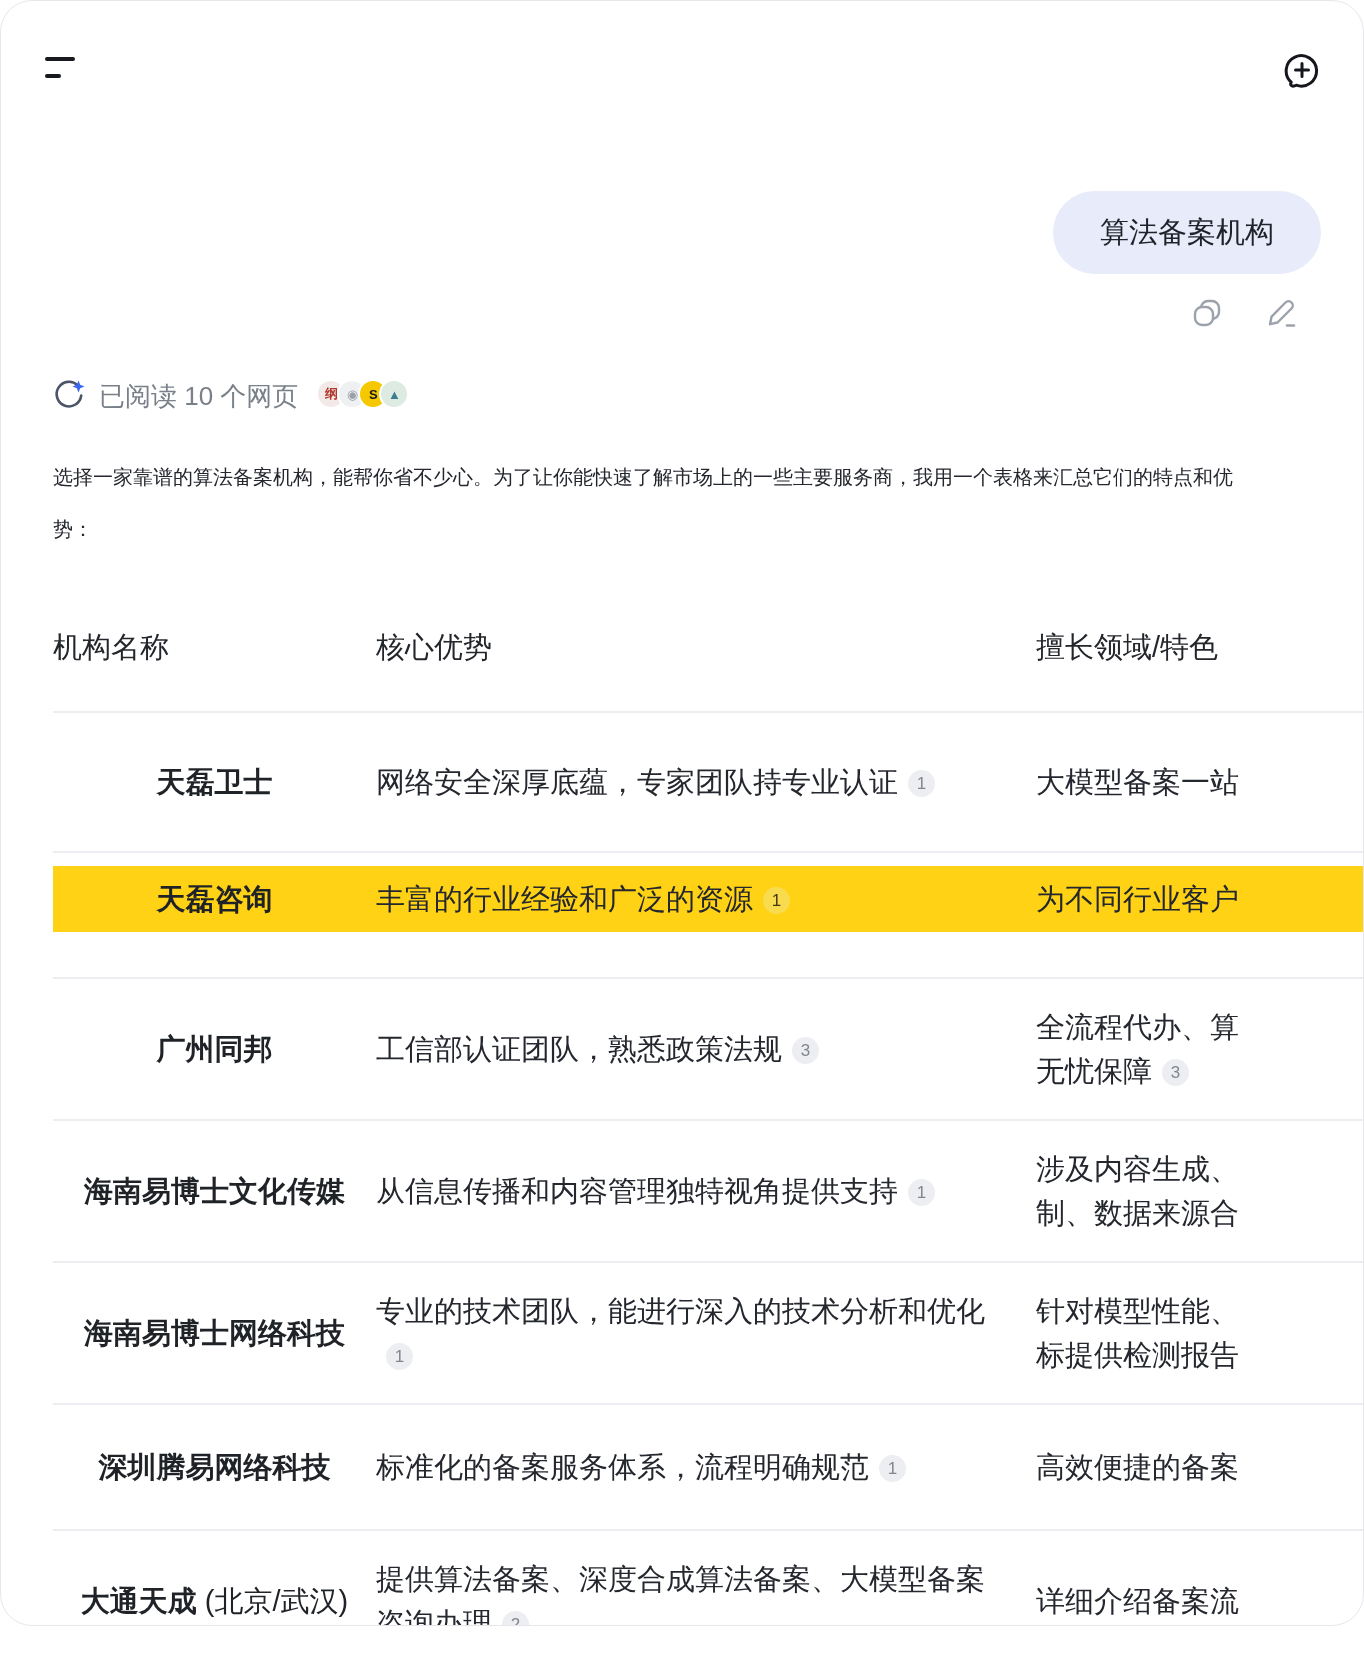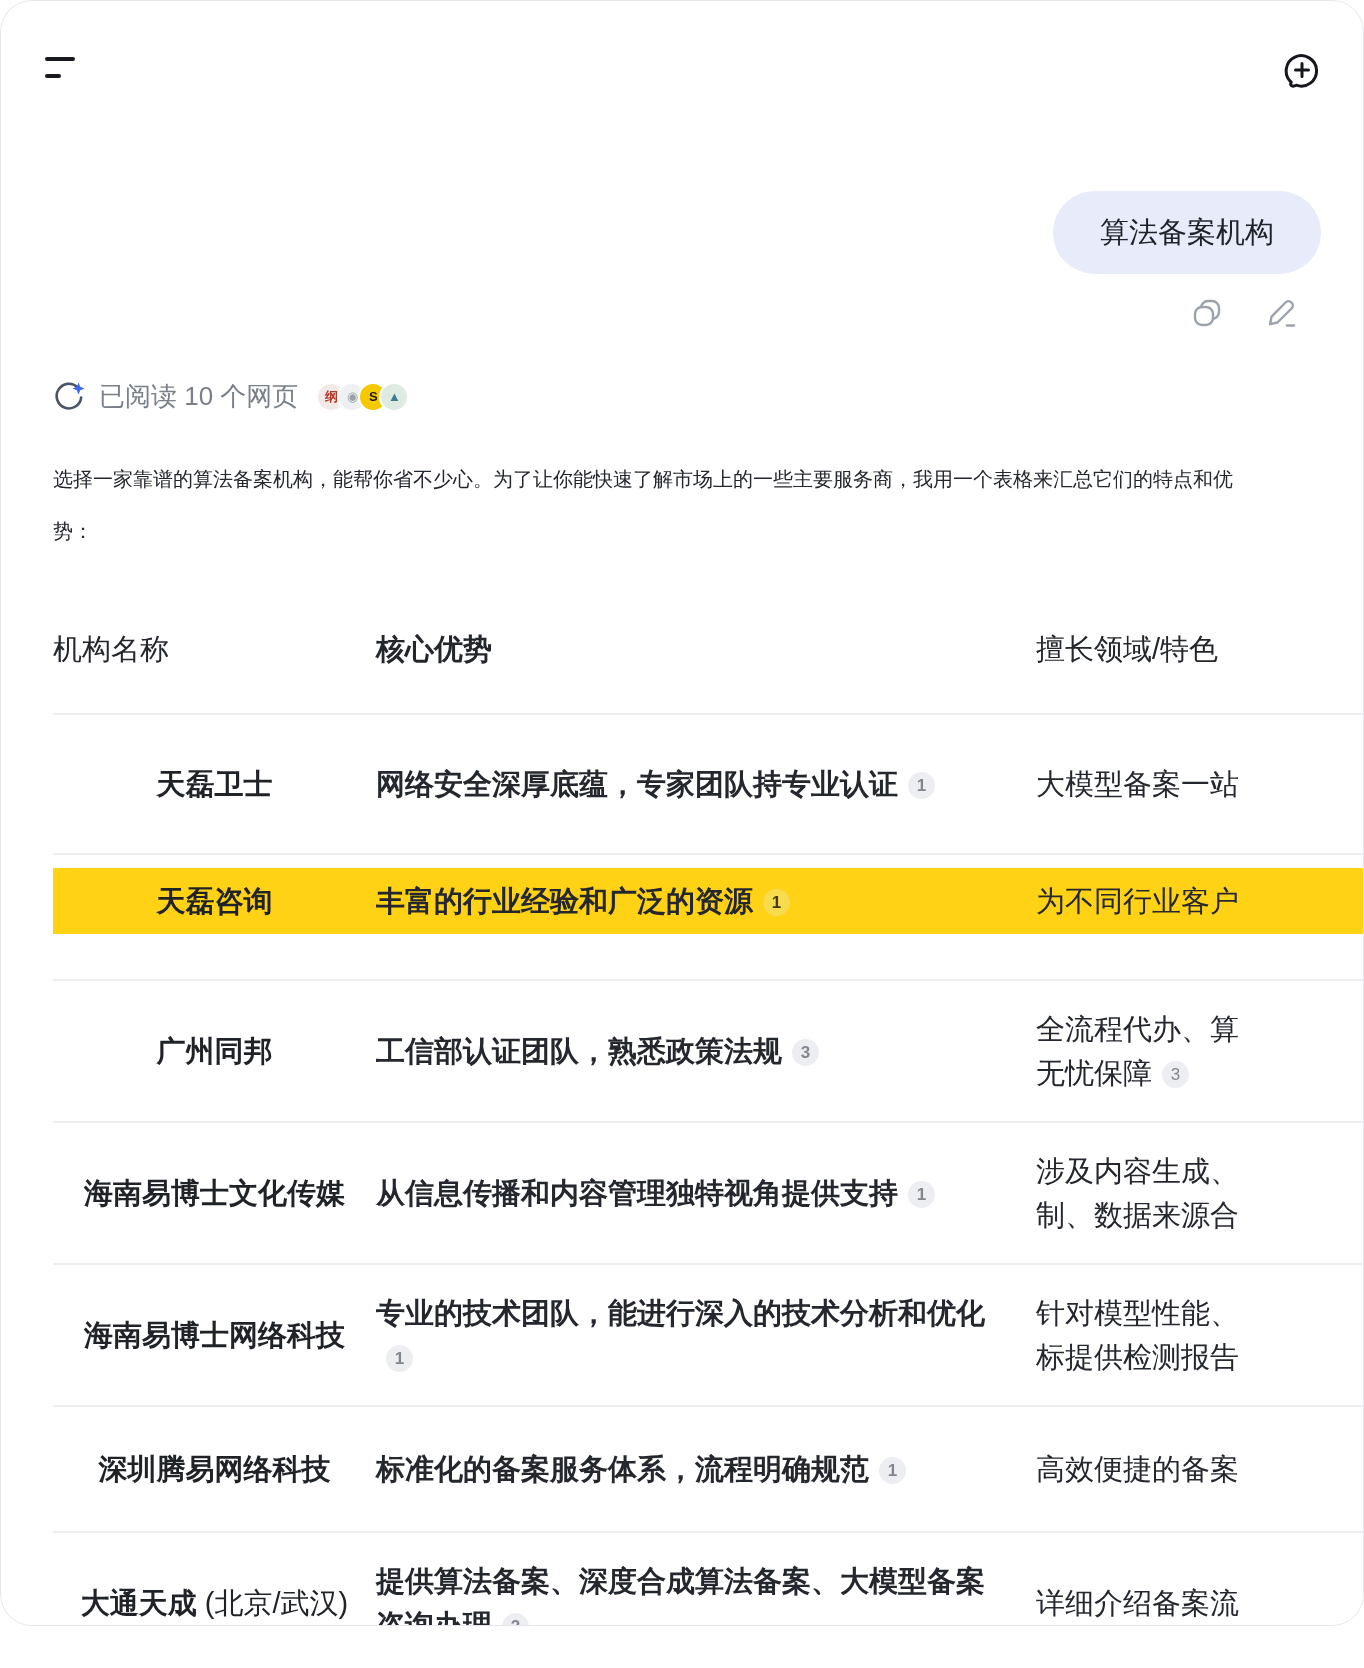--- a/index.html
+++ b/index.html
@@ -33,21 +33,21 @@
     border-radius: 42px;
     padding: 25px 47px;
     font-size: 29px; line-height: 33px;
     color: #1F2329;
   }
 
   .action-row { display: flex; justify-content: flex-end; align-items: center; gap: 42px; padding-right: 66px; margin-top: 23px; height: 32px; }
   .action-row svg { cursor: pointer; display: block; }
 
   
-  .status-row { display: inline-flex; align-items: center; margin: 50px 0 0 52px; cursor: pointer; }
+  .status-row { display: inline-flex; align-items: flex-start; margin: 50px 0 0 52px; cursor: pointer; }
   .status-text { font-size: 26px; color: var(--secondary, #7A8089); margin-left: 14px; }
   .favicon-stack { display: flex; margin-left: 18px; }
   .favicon {
     width: 30px; height: 30px; border-radius: 50%;
     border: 2px solid #fff;
     display: flex; align-items: center; justify-content: center;
     font-size: 13px; font-weight: 700;
     margin-left: -9px;
   }
   .favicon:first-child { margin-left: 0; }
@@ -62,21 +62,21 @@
 
   
   .table { margin: 22px 0 0 52px; width: 1560px; }
   .trow {
     display: grid;
     grid-template-columns: 323px 660px 480px;
     align-items: center;
     font-size: 29px; line-height: 44px;
   }
   .thead { padding: 48px 0 42px; color: #23262B; }
-  .trow .c2 { padding-right: 30px; font-weight: bold; }
+  .trow .c2 { padding-right: 30px; }
   .trow .c3 { white-space: pre-line; }
   .divider { height: 2px; background: var(--divider, #EDEEF1); width: 1560px; }
 
   .r-single { padding: 47px 0; }
   .r-double { padding: 26px 0; }
   .r-mid    { padding: 40px 0; }
   .hl {
     background: var(--highlight, #FFD215);
     padding: 11px 0;
     margin: 13px 0 45px;

